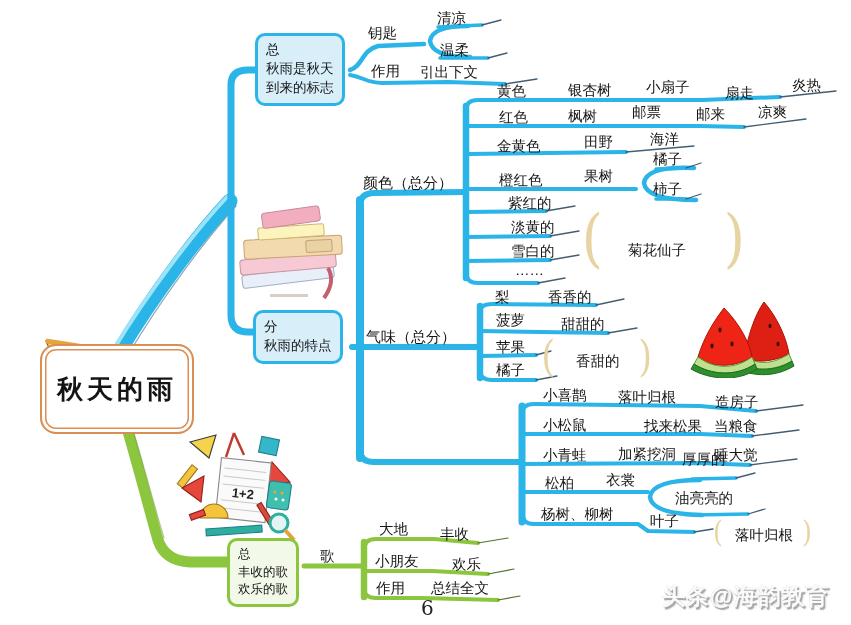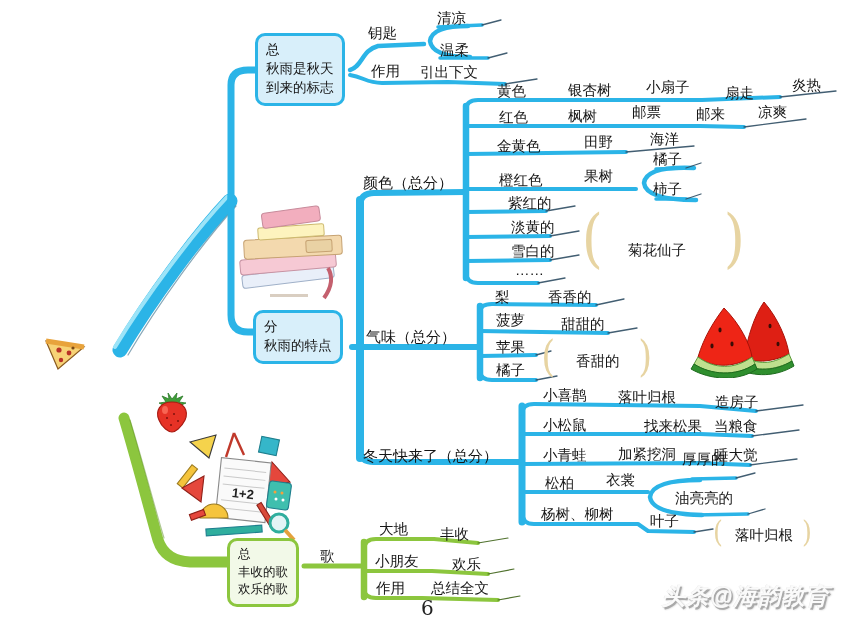--- a/index.html
+++ b/index.html
@@ -12,21 +12,21 @@
         padding:5px 8px;font-size:13.5px;line-height:1.4;font-weight:500;}
   .node div{white-space:nowrap;}
   .node.green{border-color:#8cc63e;background:#f2f9e8;font-size:12.5px;}
   .center-node{position:absolute;left:40px;top:344px;width:150px;height:86px;background:#fff;
         border:2px solid #d98e54;border-radius:16px;display:flex;align-items:center;justify-content:center;
         box-shadow:inset 0 0 0 3px #ffffff, inset 0 0 0 4.5px #d98e54;}
   .center-node span{font-size:26px;font-weight:bold;letter-spacing:4px;}
   .brace{position:absolute;font-family:"DejaVu Serif",serif;color:#e7d4a2;line-height:1;transform:scaleX(.85);}
   .pagenum{position:absolute;left:421px;top:596px;font-family:"DejaVu Serif",serif;font-size:20px;color:#222;}
   .watermark{position:absolute;left:662px;top:581px;font-size:23px;font-weight:700;letter-spacing:1px;
-        color:#fafafa;text-shadow:1.5px 1.5px 0 #a9a9a9,-0.5px -0.5px 0 #e9e9e9,2px 2px 2px #bdbdbd;font-style:italic;}
+        color:#fafafa;text-shadow:1.5px 1.5px 0 #a9a9a9,-0.5px -0.5px 0 #e9e9e9,2px 2px 2px #bdbdbd;}
   .ill{position:absolute;}
 </style>
 </head>
 <body>
 
 <div id="stage">
 
   <svg id="lines" width="851" height="625" viewBox="0 0 851 625">
     <g fill="none" stroke-linecap="round" stroke-linejoin="round">
 
@@ -194,20 +194,23 @@
       <path d="M12,61 C28,73 48,74 66,61 L69,68 C50,81 24,79 8,68 Z" fill="#bfe08e" stroke="#5a9a3a"></path>
       <path d="M8,68 C25,79 50,81 69,68 L71,73 C52,86 24,84 5,73 Z" fill="#2f8f2e" stroke="#1e6b1e"></path>
       <ellipse cx="34" cy="34" rx="1.6" ry="2.4" fill="#3a0d06"></ellipse>
         <ellipse cx="46" cy="48" rx="1.6" ry="2.4" fill="#3a0d06"></ellipse>
       <ellipse cx="26" cy="50" rx="1.6" ry="2.4" fill="#3a0d06"></ellipse>
         <ellipse cx="84" cy="30" rx="1.5" ry="2.2" fill="#3a0d06"></ellipse>
       <ellipse cx="92" cy="48" rx="1.5" ry="2.2" fill="#3a0d06"></ellipse>
     </g>
   </svg>
 
+  <div class="center-node">
+    <span>秋天的雨</span>
+  </div>
 
   <div class="node" style="left:255px;top:33px">
     <div>总</div>
     <div>秋雨是秋天</div>
     <div>到来的标志</div>
   </div>
 
   <div class="node" style="left:253px;top:310px">
     <div>分</div>
     <div>秋雨的特点</div>
@@ -255,21 +258,20 @@
   <span class="lbl" style="left:495px;top:290px">梨</span>
   <span class="lbl" style="left:548px;top:290px">香香的</span>
   <span class="lbl" style="left:496px;top:313px">菠萝</span>
   <span class="lbl" style="left:561px;top:317px">甜甜的</span>
   <span class="lbl" style="left:496px;top:340px">苹果</span>
   <span class="lbl" style="left:496px;top:363px">橘子</span>
   <span class="brace" style="left:540px;top:336px;font-size:42px">(</span>
   <span class="brace" style="left:637px;top:336px;font-size:42px">)</span>
   <span class="lbl" style="left:576px;top:354px">香甜的</span>
 
-  <span class="lbl big" style="left:363px;top:448px">冬天快来了（总分）</span>
   <span class="lbl" style="left:543px;top:388px">小喜鹊</span>
   <span class="lbl" style="left:618px;top:390px">落叶归根</span>
   <span class="lbl" style="left:715px;top:395px">造房子</span>
   <span class="lbl" style="left:543px;top:418px">小松鼠</span>
   <span class="lbl" style="left:644px;top:419px">找来松果</span>
   <span class="lbl" style="left:714px;top:419px">当粮食</span>
   <span class="lbl" style="left:543px;top:448px">小青蛙</span>
   <span class="lbl" style="left:618px;top:447px">加紧挖洞</span>
   <span class="lbl" style="left:714px;top:448px">睡大觉</span>
   <span class="lbl" style="left:545px;top:476px">松柏</span>

